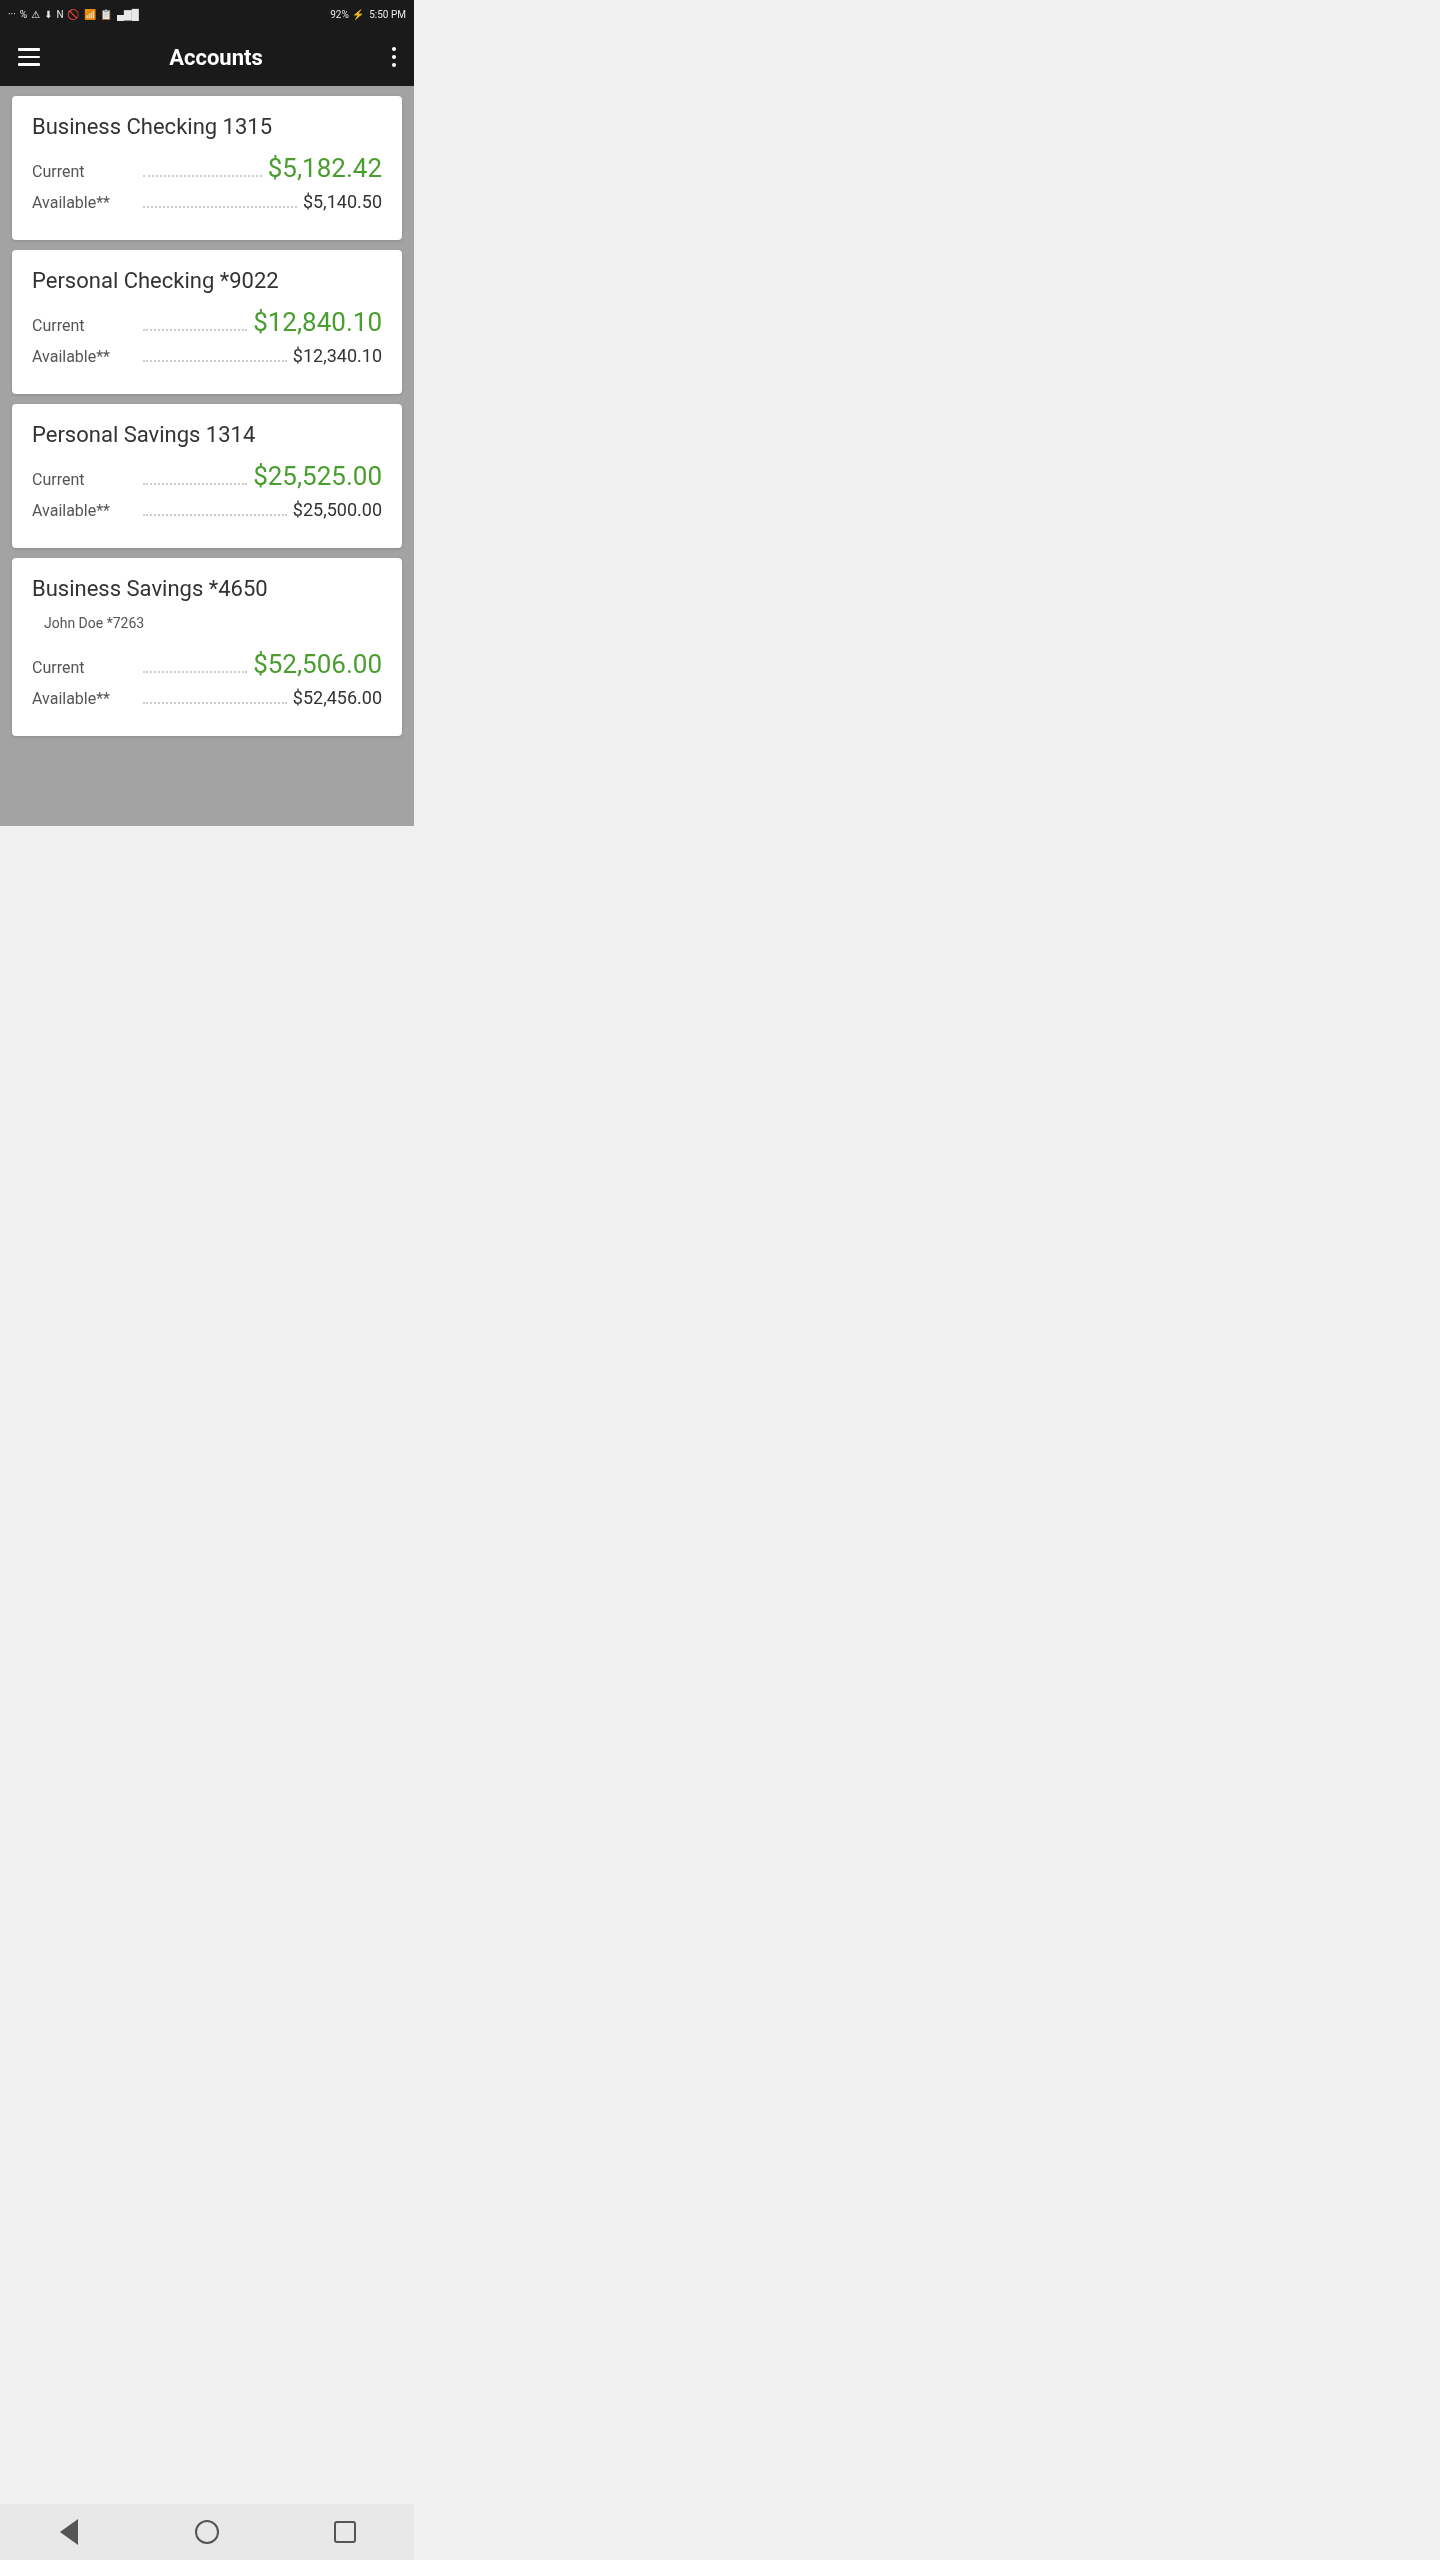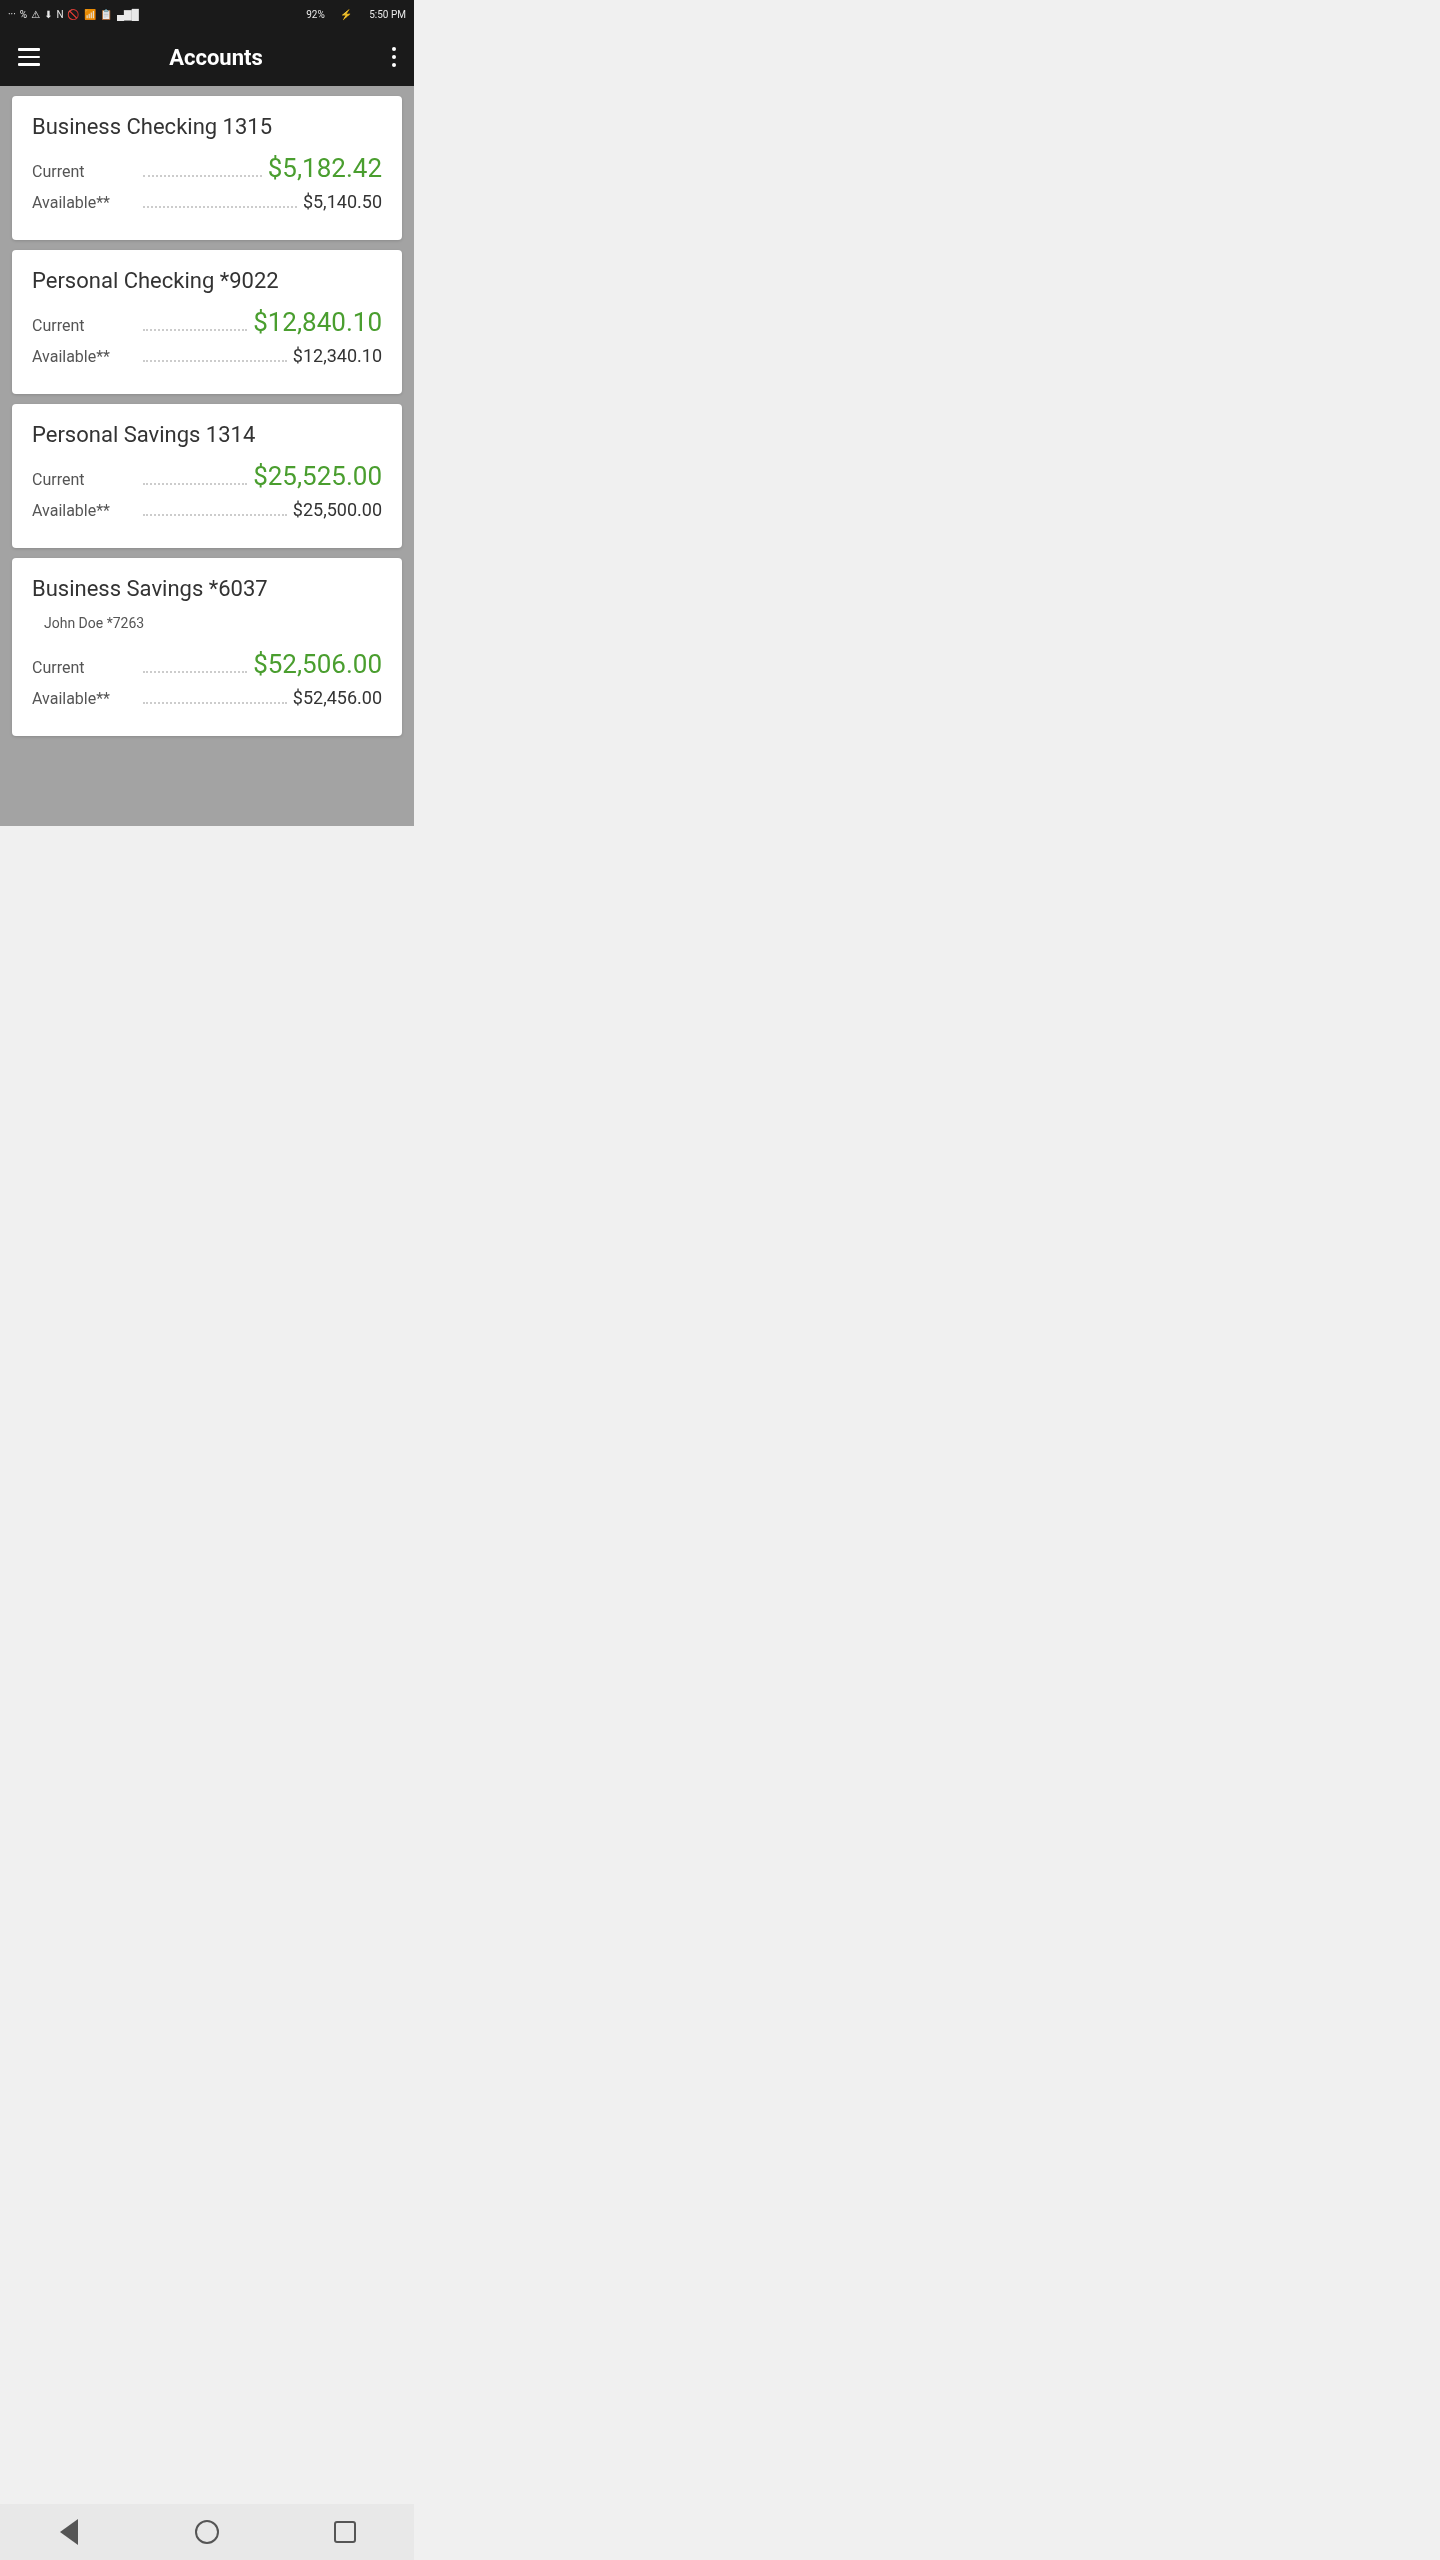--- a/index.html
+++ b/index.html
@@ -31,21 +31,21 @@
 
     .status-left {
       display: flex;
       align-items: center;
       gap: 4px;
     }
 
     .status-right {
       display: flex;
       align-items: center;
-      gap: 16px;
+      gap: 4px;
     }
 
     .status-icon {
       font-size: 10px;
       opacity: 0.9;
     }
 
     
     .app-bar {
       background-color: #1a1a1a;
@@ -282,21 +282,21 @@
       <span class="account-row-amount-green">$25,525.00</span>
     </div>
     <div class="account-row">
       <span class="account-row-label">Available**</span>
       <span class="account-row-dots"></span>
       <span class="account-row-amount-black">$25,500.00</span>
     </div>
   </div>
 
   <div class="account-card">
-    <div class="account-name">Business Savings *6037</div>
+    <div class="account-name">Business Savings *4650</div>
     <div class="account-subtitle">John Doe *7263</div>
     <div style="height:14px;"></div>
     <div class="account-row">
       <span class="account-row-label">Current</span>
       <span class="account-row-dots"></span>
       <span class="account-row-amount-green">$52,506.00</span>
     </div>
     <div class="account-row">
       <span class="account-row-label">Available**</span>
       <span class="account-row-dots"></span>

